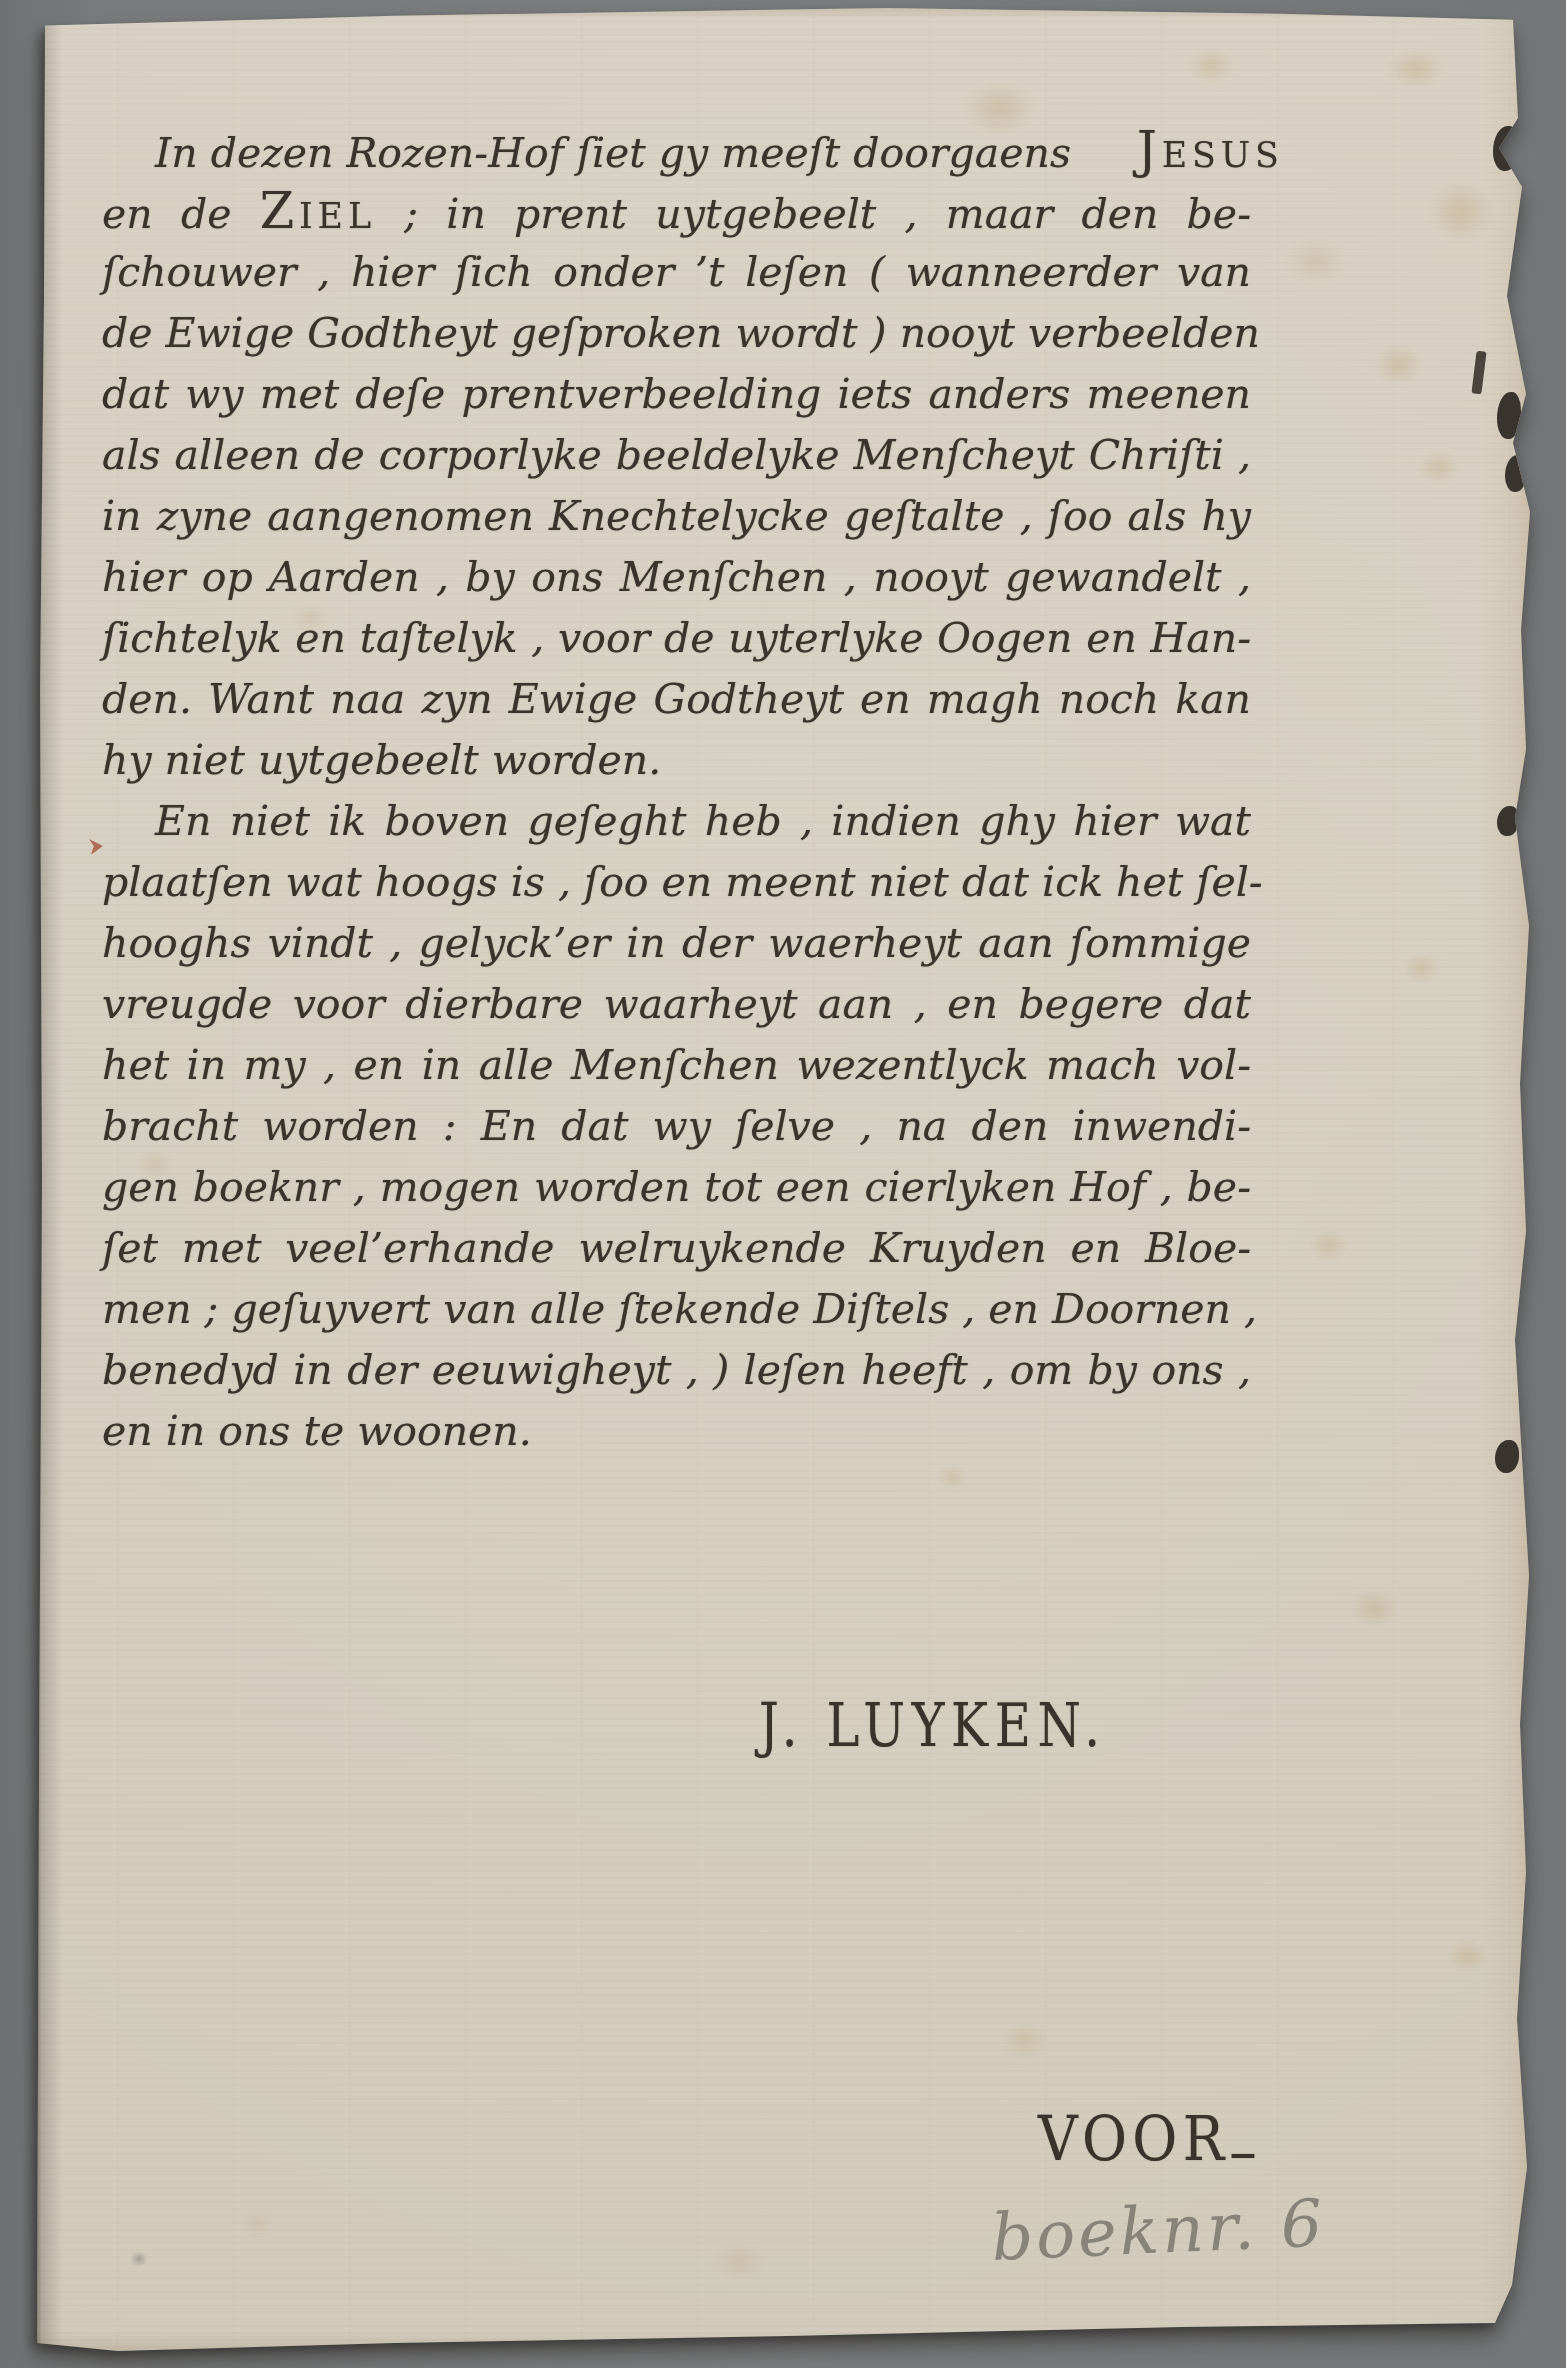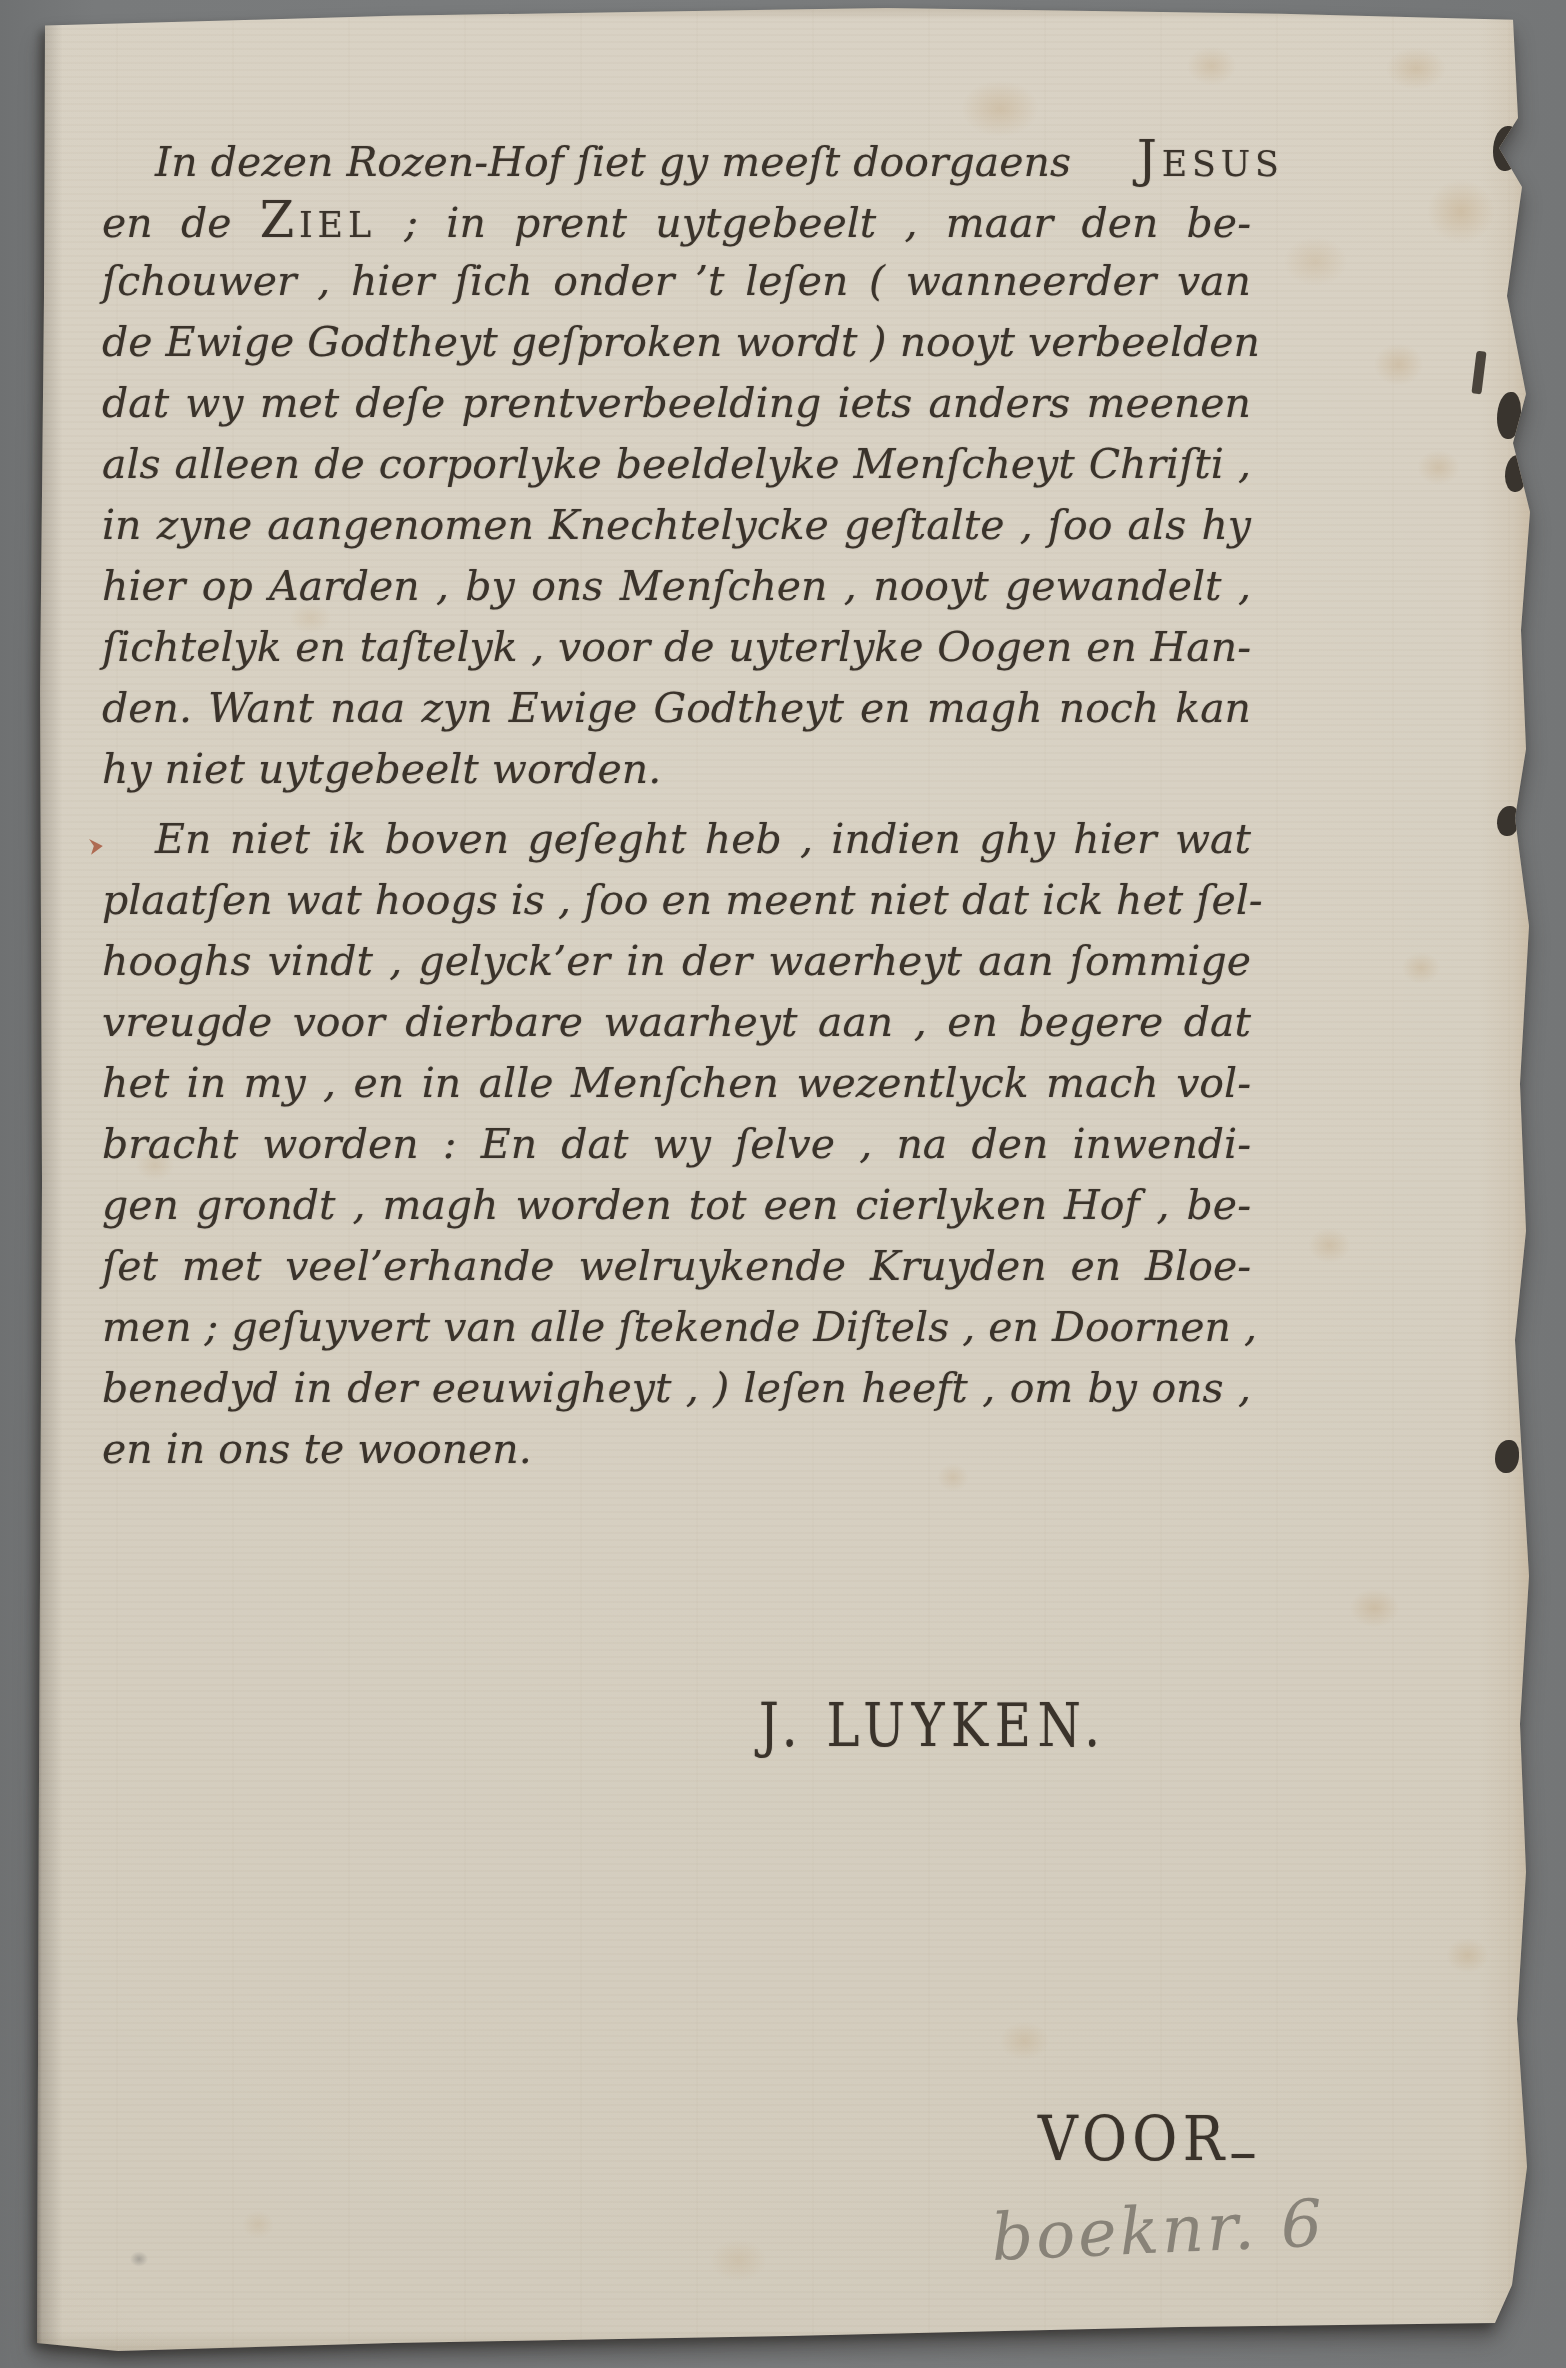--- a/index.html
+++ b/index.html
@@ -70,21 +70,21 @@
     font-style: italic;
     font-size: 41px;
     text-shadow: 0 0 1.2px rgba(55,45,35,0.45);
   }
   .line {
     height: 61px; line-height: 61px;
     text-align: justify; text-align-last: justify;
     white-space: nowrap;
   }
   .line.last { text-align-last: left; white-space: normal; }
-  .line.indent { text-indent: 53px; margin-top: 9px; }
+  .line.indent { text-indent: 53px; }
   .caps {
     font-style: normal;
     letter-spacing: 0.14em;
     font-size: 0.85em;
     display: inline-block;
   }
   .caps::first-letter { font-size: 1.42em; }
   #author-signature {
     position: absolute; left: 759px; top: 1696px;
     color: #3a332b; font-style: normal;
@@ -165,21 +165,21 @@
           <div class="line">hier op Aarden , by ons Menſchen , nooyt gewandelt ,</div>
           <div class="line">ſichtelyk en taſtelyk , voor de uyterlyke Oogen en Han-</div>
           <div class="line">den. Want naa zyn Ewige Godtheyt en magh noch kan</div>
           <div class="line last">hy niet uytgebeelt worden.</div>
           <div class="line indent">En niet ik boven geſeght heb , indien ghy hier wat</div>
           <div class="line">plaatſen wat hoogs is , ſoo en meent niet dat ick het ſel-</div>
           <div class="line">hooghs vindt , gelyck’er in der waerheyt aan ſommige</div>
           <div class="line">vreugde voor dierbare waarheyt aan , en begere dat</div>
           <div class="line">het in my , en in alle Menſchen wezentlyck mach vol-</div>
           <div class="line">bracht worden : En dat wy ſelve , na den inwendi-</div>
-          <div class="line">gen grondt , magh worden tot een cierlyken Hof , be-</div>
+          <div class="line">gen boeknr , mogen worden tot een cierlyken Hof , be-</div>
           <div class="line">ſet met veel’erhande welruykende Kruyden en Bloe-</div>
           <div class="line">men ; geſuyvert van alle ſtekende Diſtels , en Doornen ,</div>
           <div class="line">benedyd in der eeuwigheyt , ) leſen heeft , om by ons ,</div>
           <div class="line last">en in ons te woonen.</div>
         </div>
 
       <div id="author-signature">J. LUYKEN.</div>
 
       <div id="catchword"><span>VOOR</span><span class="dash">–</span></div>
 

